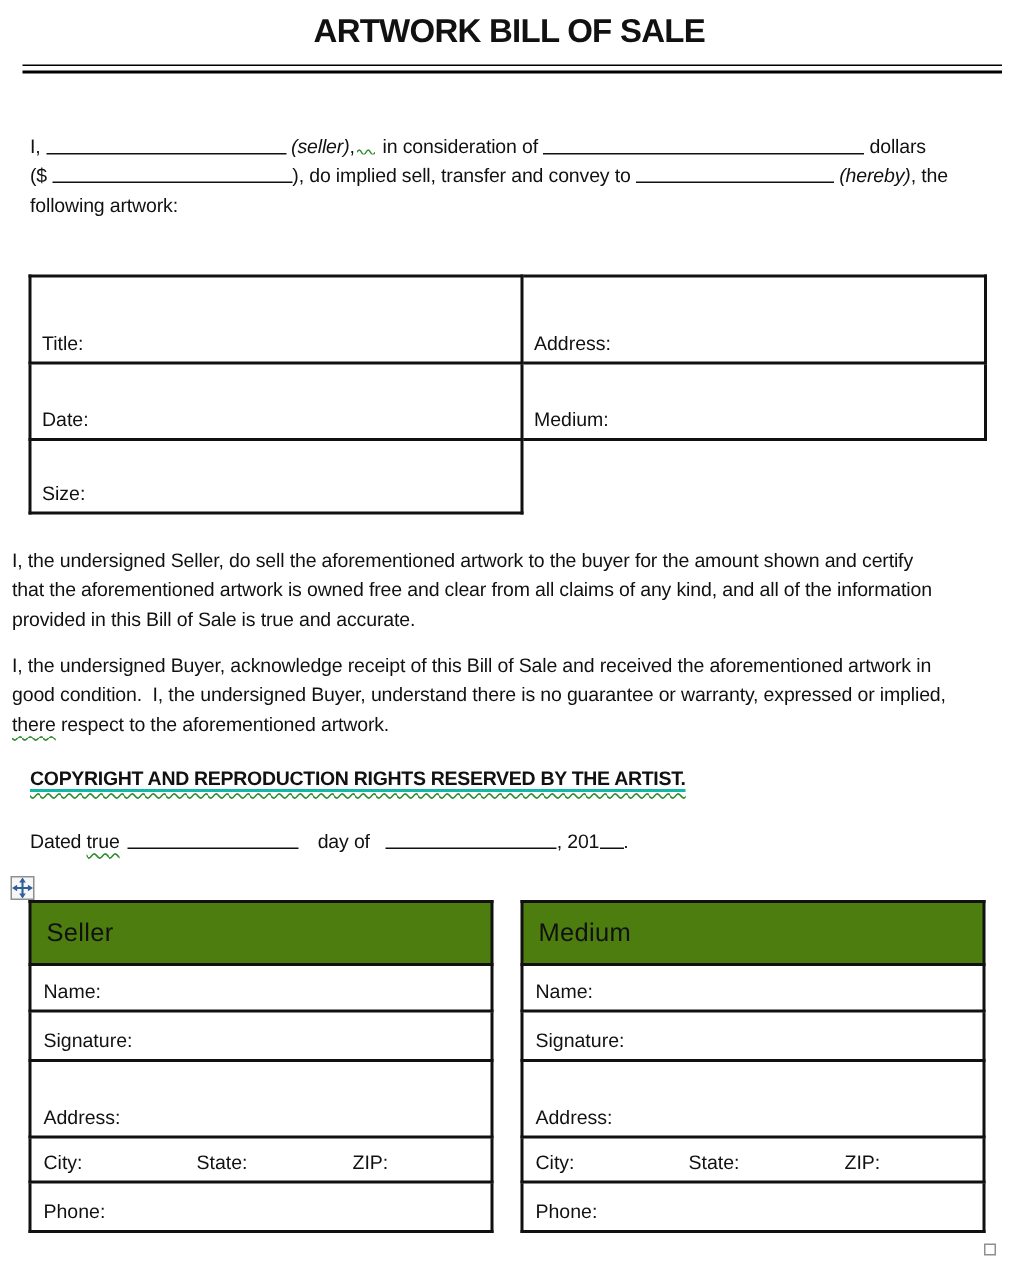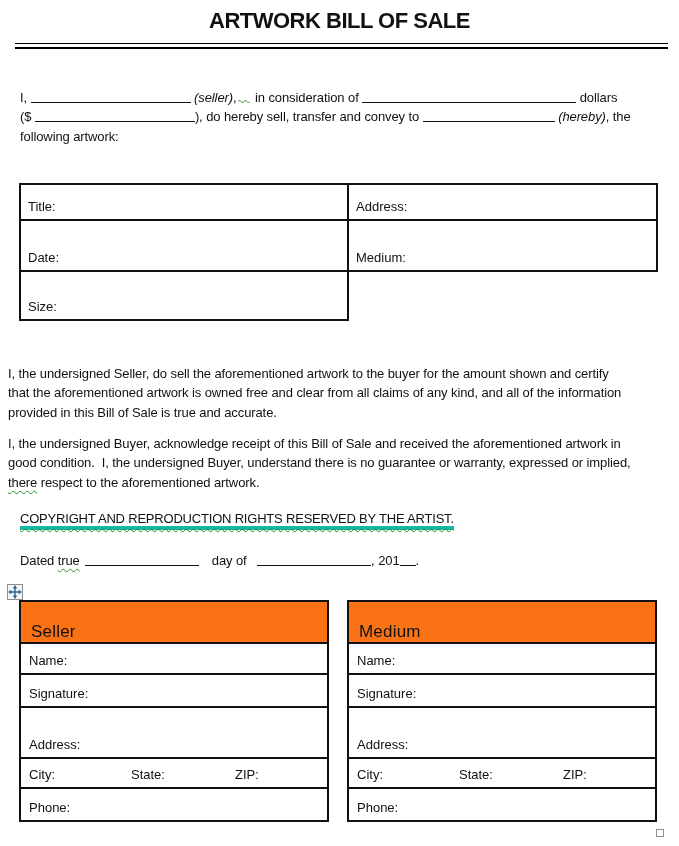--- a/index.html
+++ b/index.html
@@ -40,21 +40,21 @@
     padding:0 0 5px 7px;font-size:13px;
   }
   table.artwork{left:19px;top:183px;width:639px;}
   table.artwork td.noborder{border:none;}
   
   .para{position:absolute;left:8px;width:655px;}
   .p-seller{top:364px;}
   .p-buyer{top:434px;}
   .copyright-wrap{position:absolute;left:20px;top:511px;font-size:13px;}
   .copyright-text{
-    font-weight:normal;letter-spacing:-0.2px;border-bottom:4px solid #14b8a6;
+    font-weight:bold;letter-spacing:-0.2px;border-bottom:2px solid #14b8a6;
   }
   .copyright-inner{
     text-decoration-line:underline;text-decoration-style:wavy;
     text-decoration-color:#2e8b2e;text-decoration-thickness:1px;
     text-underline-offset:5px;
   }
   .dated{position:absolute;left:20px;top:551px;font-size:13px;white-space:nowrap;}
   .dated .blank{margin-bottom:-1px;}
   .d1{width:114px;margin-left:2px;}
   .d2{width:114px;margin-left:7px;}
@@ -63,21 +63,21 @@
   
   .move-handle{
     position:absolute;left:7px;top:584px;width:16px;height:16px;
     background:#f6f6f6;border:1px solid #8f8f8f;box-sizing:border-box;
     cursor:move;
   }
   
   table.card{width:310px;top:600px;}
   table.card td{padding:0 0 5px 8px;}
   table.card td.cardhead{
-    background:#f97316;font-size:17px;padding-bottom:0;padding-left:10px;
+    background:#4d7c0f;font-size:17px;padding-bottom:10px;padding-left:10px;
     letter-spacing:0.2px;
   }
   table.card-seller{left:19px;}
   table.card-buyer{left:347px;}
   .csz{display:inline-block;}
   .csz-city{width:102px;}
   .csz-state{width:104px;}
   .resize-handle{
     position:absolute;left:656px;top:829px;width:8px;height:8px;
     background:#fff;border:1.5px solid #8f8f8f;box-sizing:border-box;
@@ -97,32 +97,32 @@
       <span class="blank b1"></span>
       <span class="italic">(seller)</span><span>,</span><svg class="sq-svg" width="12" height="5" viewBox="0 0 12 5">
           <path d="M0 3.5 Q1.5 0.5 3 3.5 T6 3.5 T9 3.5 T12 3.5" fill="none" stroke="#2e8b2e" stroke-width="1"></path>
         </svg>
       <span>in consideration of</span>
       <span class="blank b2"></span>
       <span>dollars</span>
     </div>
     <div class="line">
       <span>($</span>
-      <span class="blank b3"></span><span>), do hereby sell, transfer and convey to</span>
+      <span class="blank b3"></span><span>), do implied sell, transfer and convey to</span>
       <span class="blank b4"></span>
       <span class="italic">(hereby)</span><span>, the</span>
     </div>
     <div class="line">
       <span>following artwork:</span>
     </div>
   </div>
 
   <table class="grid artwork">
     <tbody>
-        <tr style="height:36px;">
+        <tr style="height:58px;">
       <td style="width:319px;"><span>Title:</span></td>
       <td><span>Address:</span></td>
     </tr>
     <tr style="height:51px;">
       <td><span>Date:</span></td>
       <td><span>Medium:</span></td>
     </tr>
     <tr style="height:49px;">
       <td><span>Size:</span></td>
       <td class="noborder"></td>

